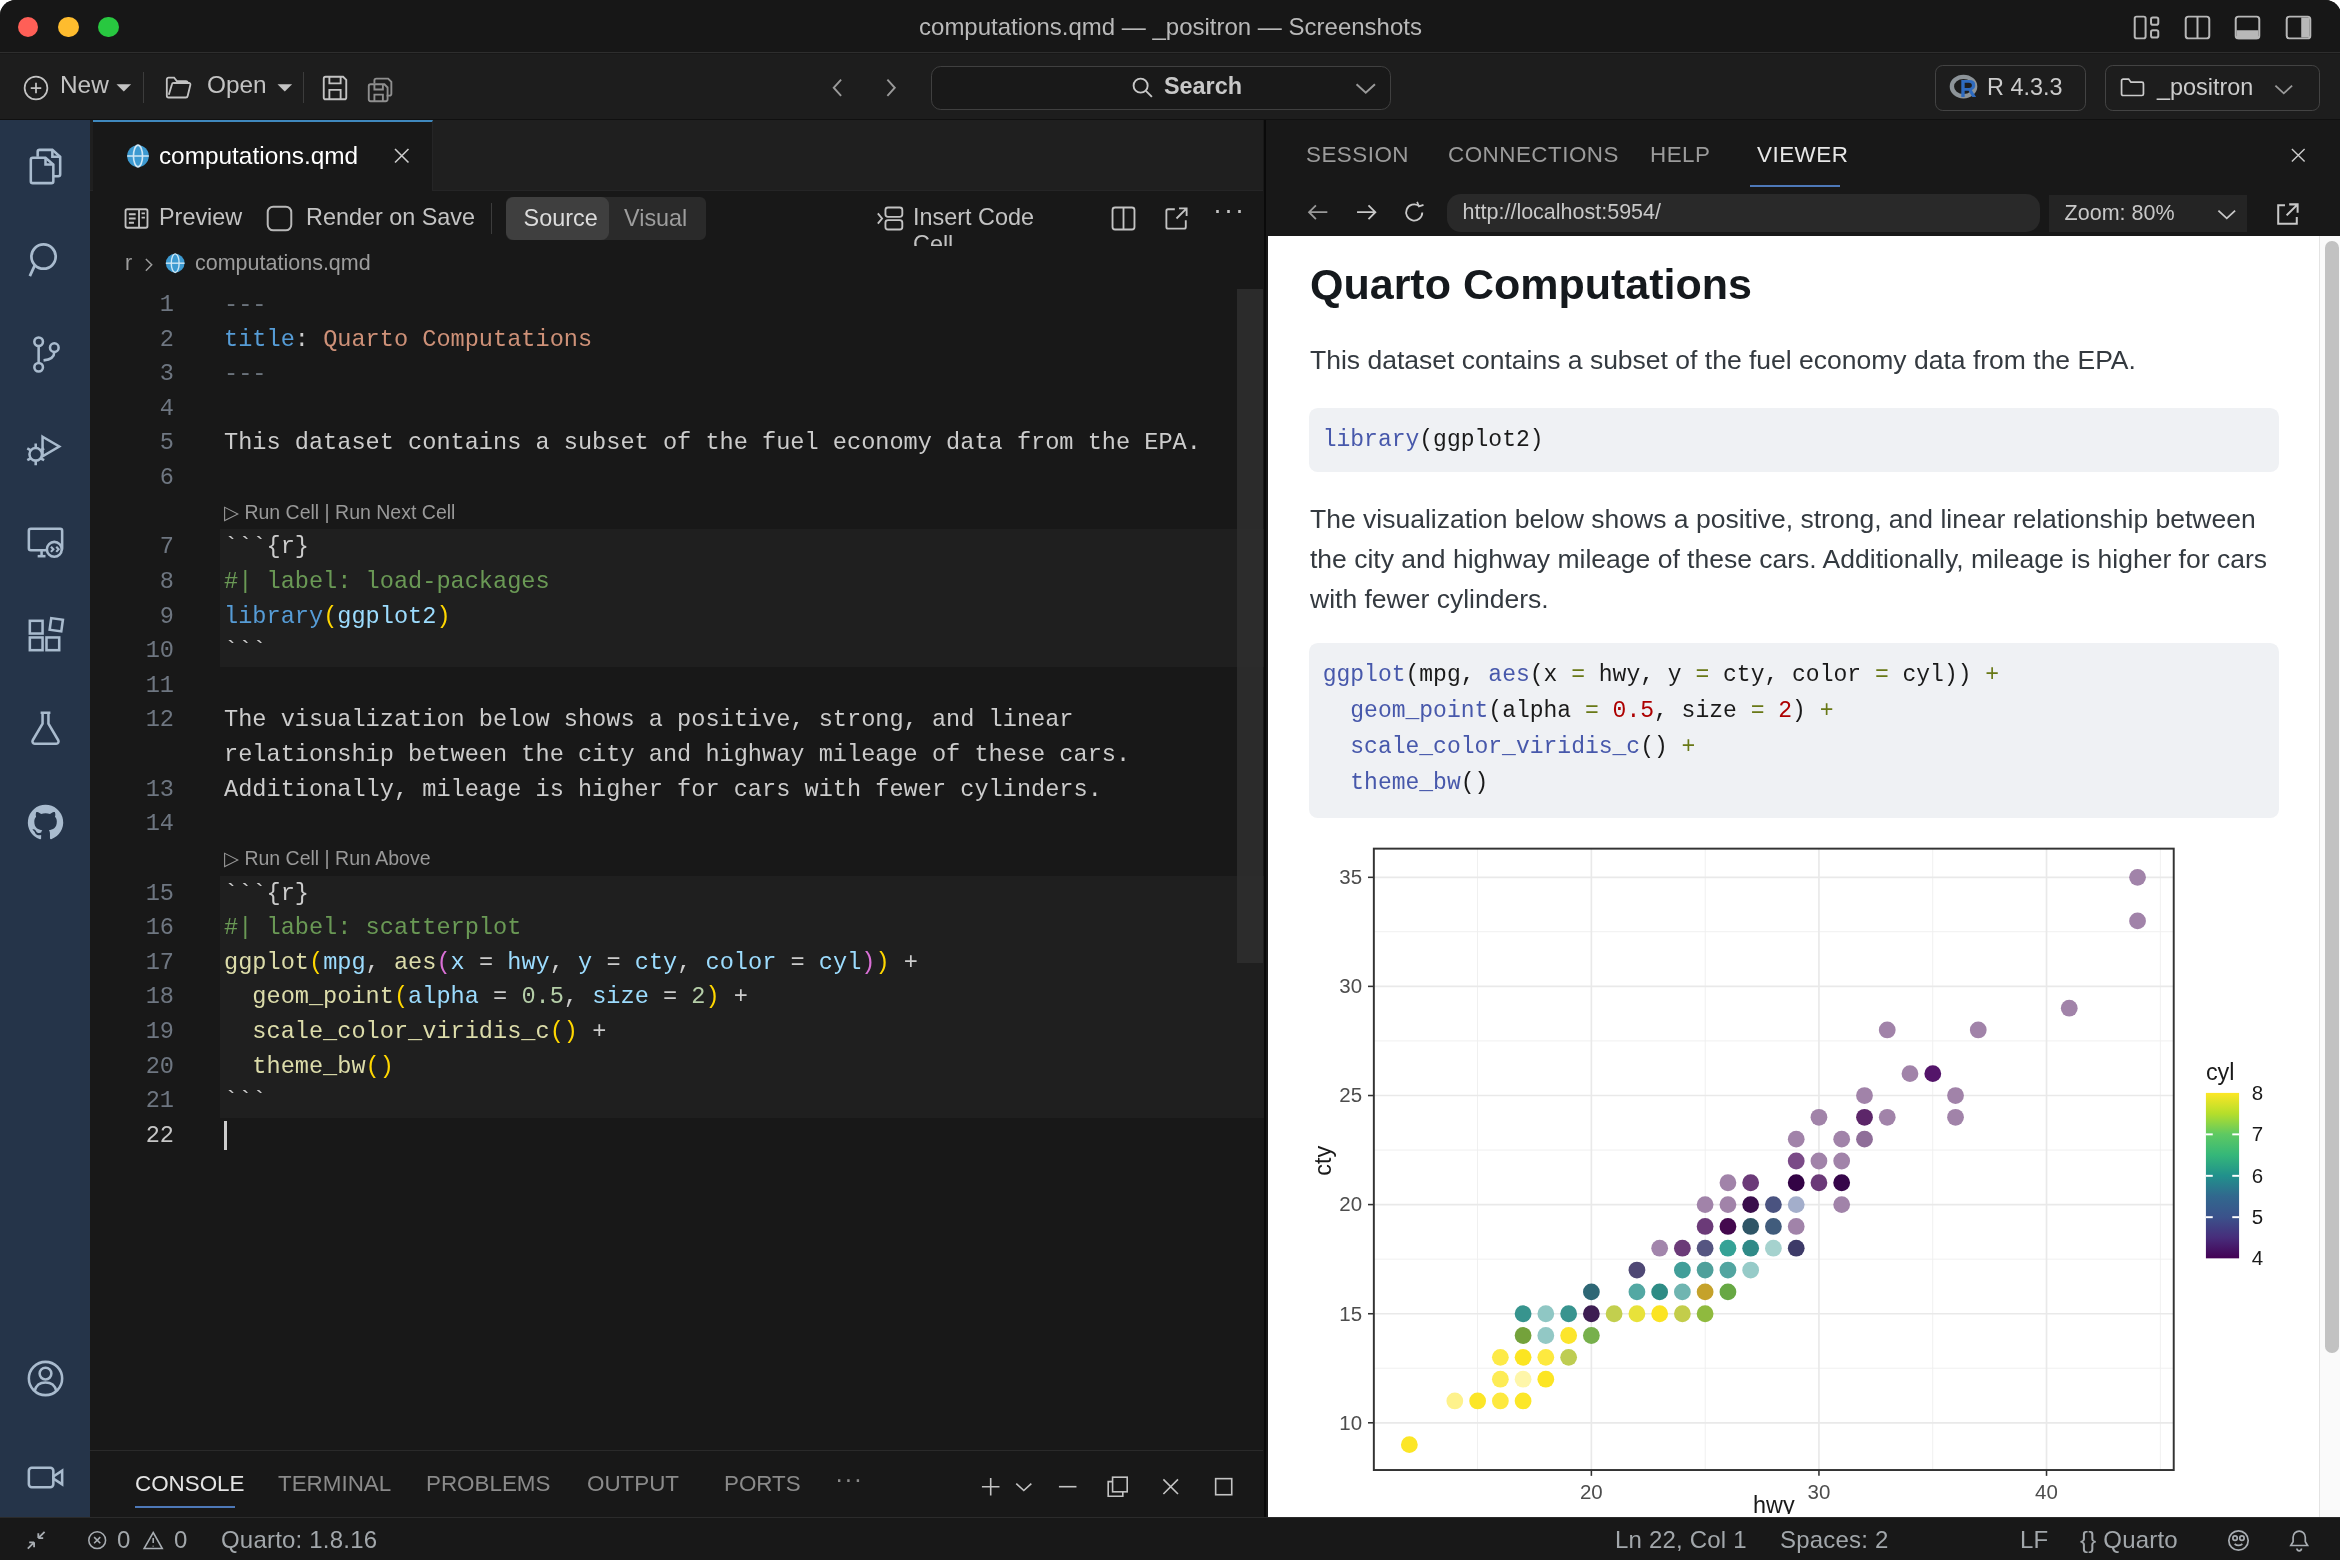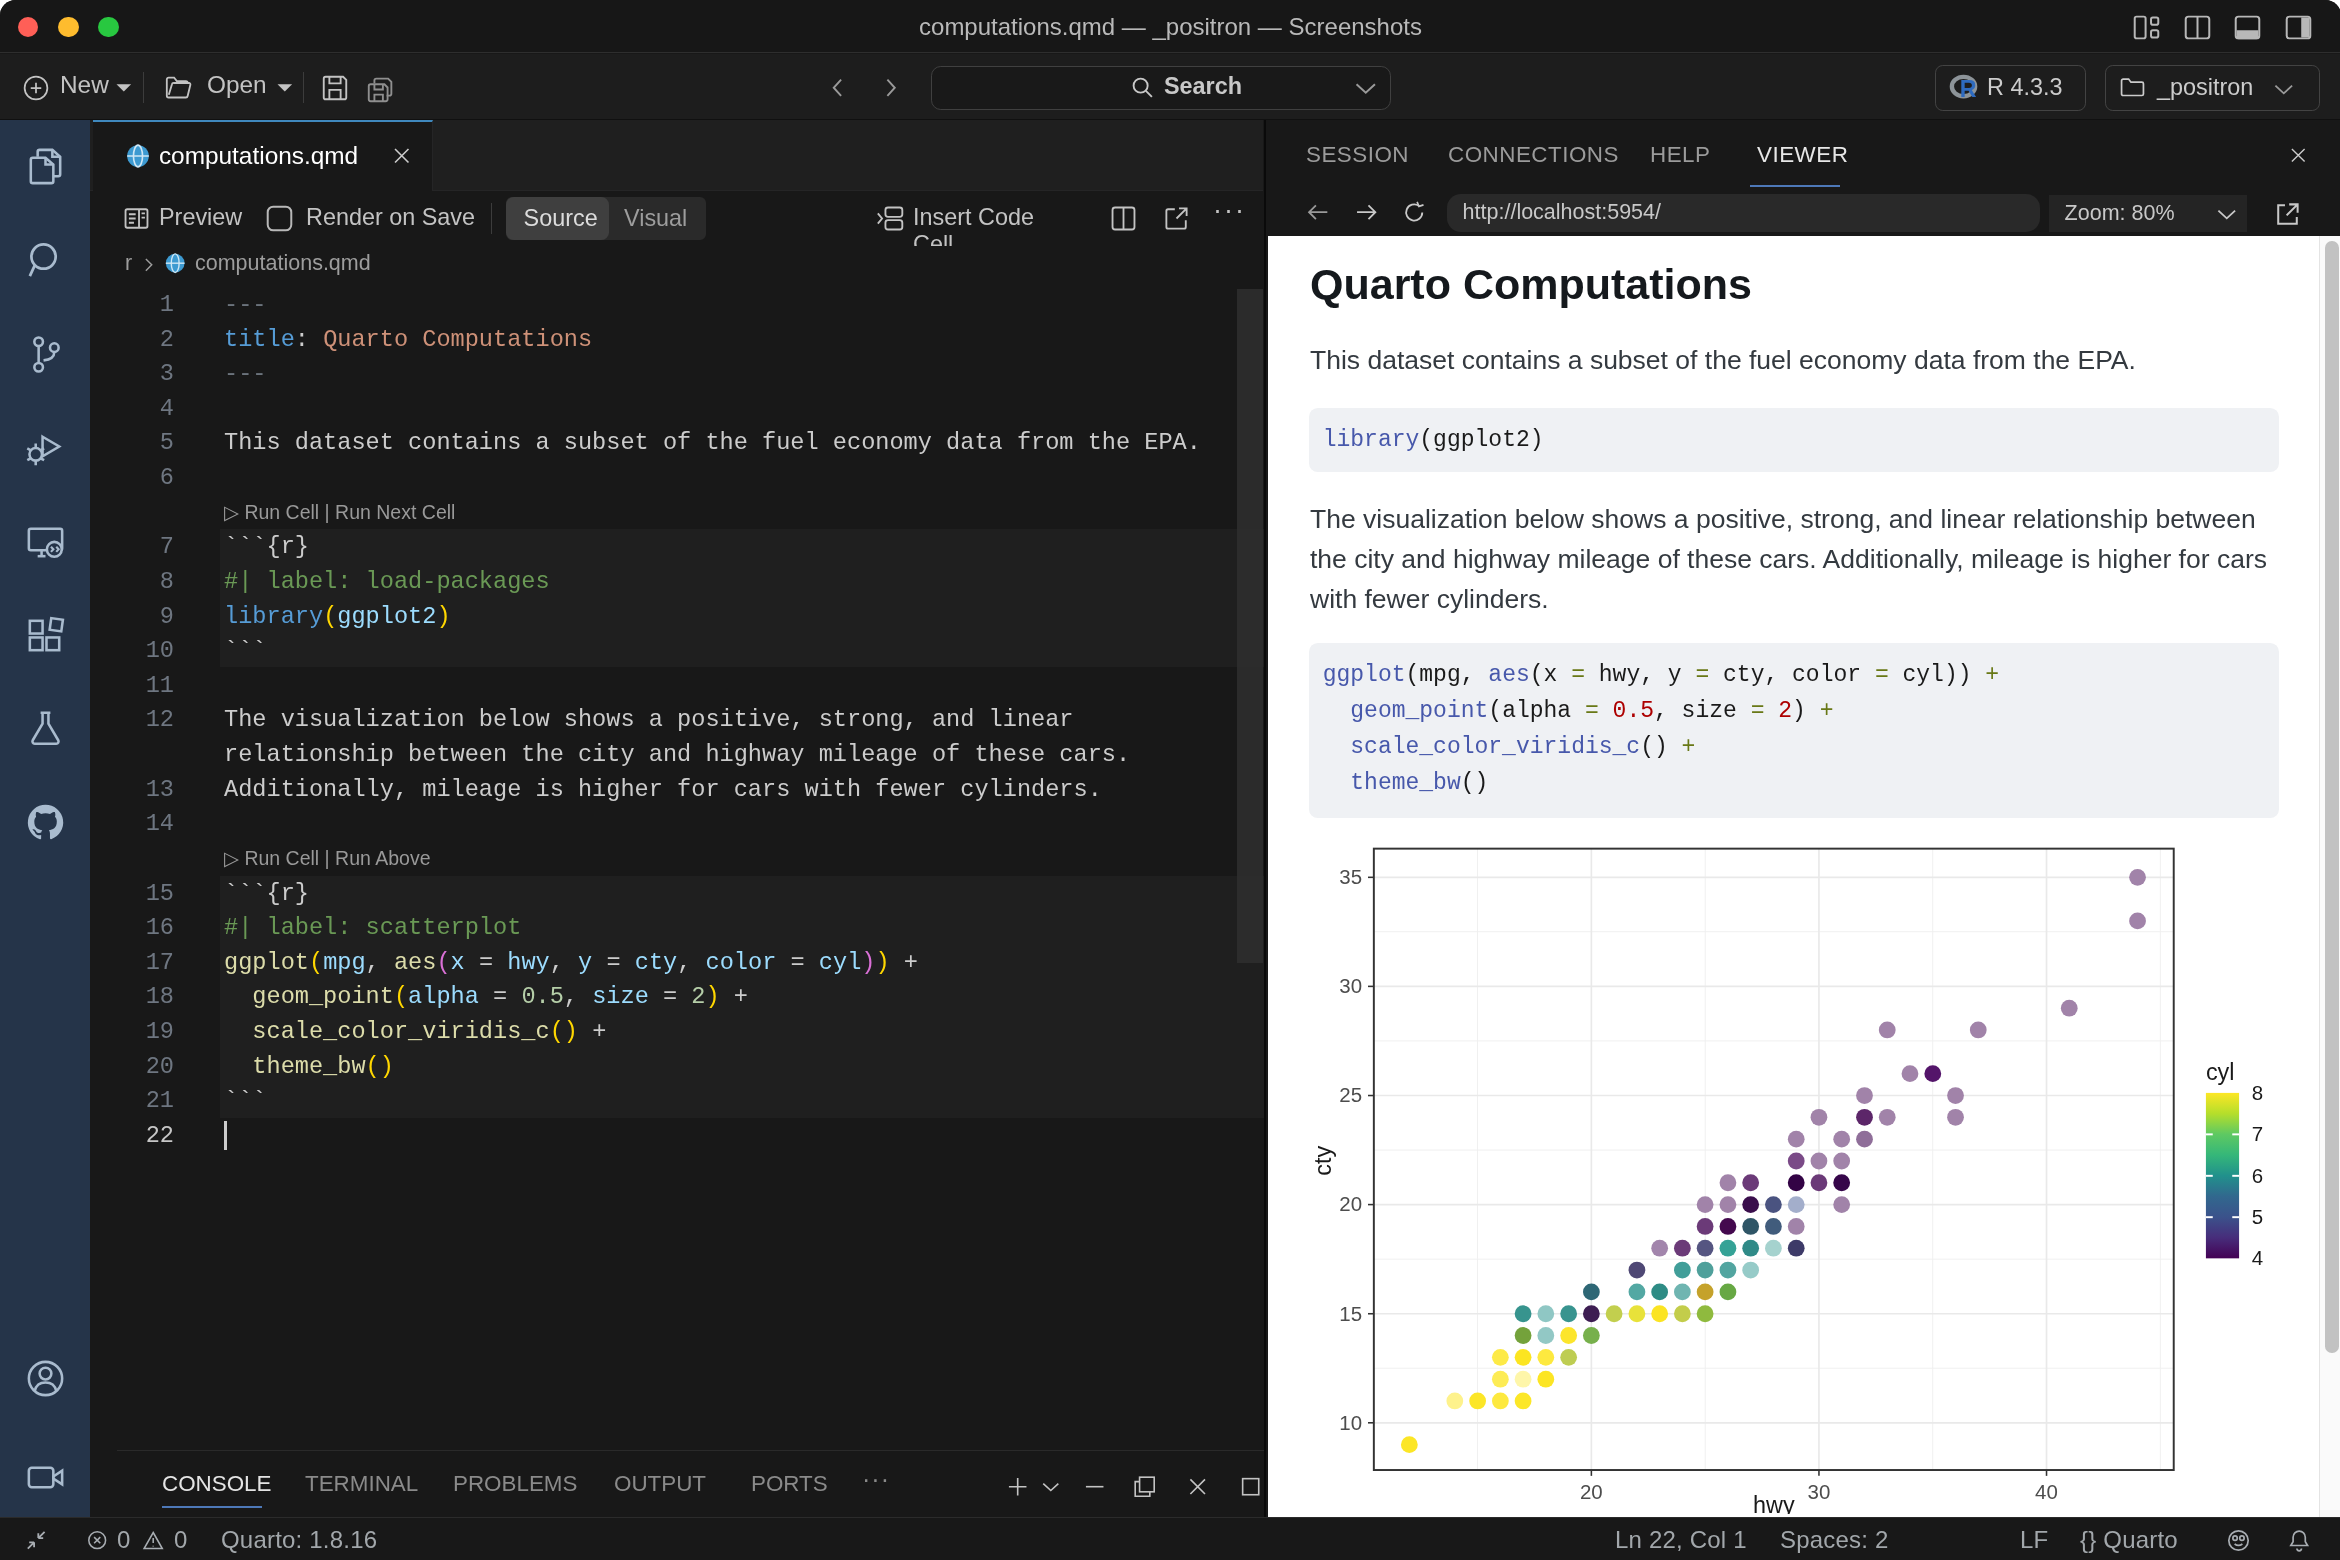--- a/index.html
+++ b/index.html
@@ -28,21 +28,21 @@
 #breadcrumb{position:absolute;left:0;top:126px;width:1173px;height:39px;background:#181818;color:#9d9d9d;font-size:21.5px;}
 #code{position:absolute;left:0;top:165px;width:1173px;height:1165px;font-family:"Liberation Mono",monospace;font-size:23.6px;}
 .cl{position:absolute;height:35px;line-height:35px;white-space:pre;}
 .ln{position:absolute;width:84px;text-align:right;color:#6e7681;height:35px;line-height:35px;font-family:"Liberation Mono",monospace;}
 .cellbg{position:absolute;left:130px;width:1044px;background:#1f1f1f;}
 .lens{color:#999999;font-size:19.5px;font-family:"Liberation Sans",sans-serif;}
 
 .w{color:#cccccc}.gy{color:#6b737c}.bl{color:#569cd6}.or{color:#ce9178}.gr{color:#6a9955}
 .fy{color:#dcdcaa}.lb{color:#9cdcfe}.ng{color:#b5cea8}.gd{color:#ffd700}.pk{color:#da70d6}
 
-#panelrow{position:absolute;left:90px;top:1450px;width:1173px;height:67px;background:#181818;border-top:1px solid #2a2a2a;font-size:22.4px;color:#8a8a8a;margin-left:27px;}
+#panelrow{position:absolute;left:90px;top:1450px;width:1173px;height:67px;background:#181818;border-top:1px solid #2a2a2a;font-size:22.4px;color:#8a8a8a;}
 
 #statusbar{position:absolute;left:0;top:1517px;width:2341px;height:43px;background:#181818;border-top:1px solid #2b2b2b;color:#a2a7ab;font-size:24px;letter-spacing:0.2px;}
 .sbi{position:absolute;top:0;height:43px;line-height:43px;}
 
 #rpanel{position:absolute;left:1264px;top:120px;width:1077px;height:1398px;background:#181818;border-left:2px solid #0a0a0a;}
 #rtabs{position:absolute;left:0;top:0;width:1077px;height:69px;font-size:22.4px;color:#9b9b9b;}
 .rtab{position:absolute;top:0;height:69px;line-height:69px;letter-spacing:0.5px;}
 #rnav{position:absolute;left:0;top:69px;width:1077px;height:47px;}
 #urlbar{position:absolute;left:181px;top:4.9px;width:593px;height:38px;background:#292929;border-radius:14px;color:#c8c8c8;font-size:21.5px;line-height:37px;padding-left:15.6px;}
 #zoomctl{position:absolute;left:783px;top:5.9px;width:198px;height:37px;background:#242424;color:#c8c8c8;font-size:21.5px;line-height:37px;}

